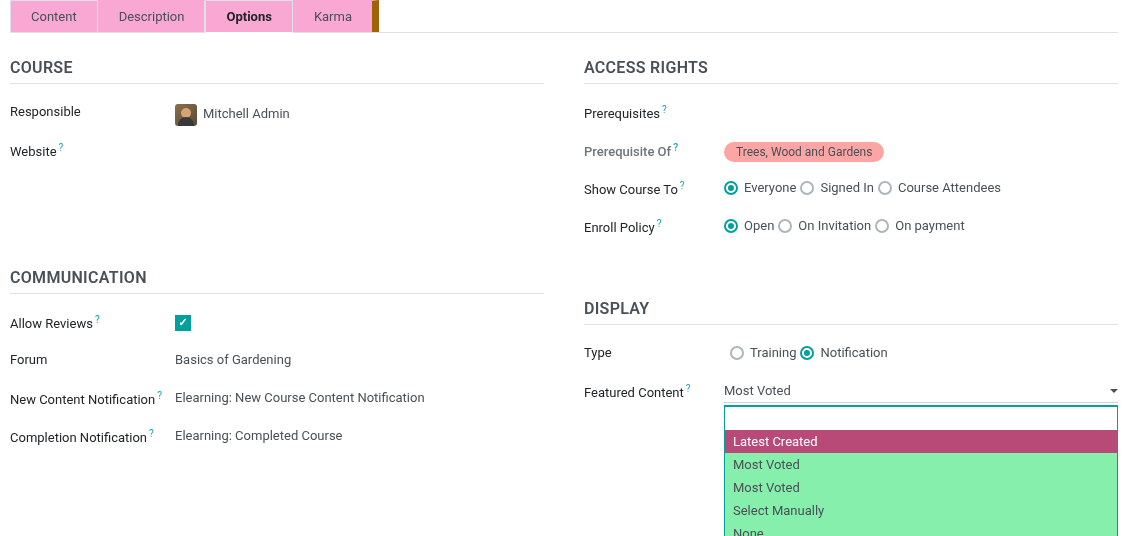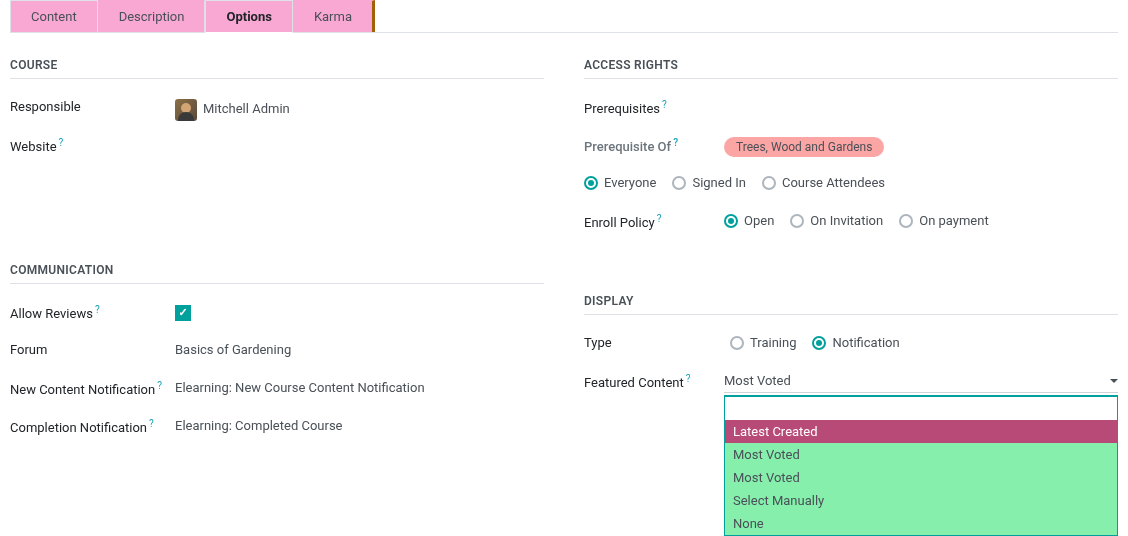--- a/index.html
+++ b/index.html
@@ -2,34 +2,34 @@
 <html><head>
   <meta charset="utf-8">
   <style>
     *{box-sizing:border-box;margin:0;padding:0}
     body{font-family:-apple-system,BlinkMacSystemFont,"Segoe UI",Roboto,sans-serif;font-size:13px;color:#212529;background:#fff;width:1128px;height:536px;padding:0 10px}
     .tabs{display:flex;border-bottom:1px solid #dee2e6;margin-bottom:0}
     .tab{padding:8px 20px;border:1px solid transparent;border-bottom:none;cursor:pointer;color:#495057;background:#f9a8d4}
     .tab.active{border-color:#dee2e6;border-bottom:1px solid #fff;margin-bottom:-1px;color:#212529;font-weight:700}
     .tab:first-child{border-left-color:#dee2e6;border-top-color:#dee2e6;border-right-color:#dee2e6}
     .tab:not(.active){border-right:1px solid #dee2e6}
-    .tab:last-child{border-right:3px solid #a16207}
+    .tab:last-child{border-right:7px solid #a16207}
     .content{display:flex;padding-top:25px;gap:40px}
     .col{flex:1;min-width:0}
-    .section-title{font-size:12px;font-weight:600;color:#495057;letter-spacing:0.3px;border-bottom:1px solid #dee2e6;padding-bottom:6px;margin-bottom:18px;text-transform:uppercase}
+    .section-title{font-size:16px;font-weight:600;color:#495057;letter-spacing:0.3px;border-bottom:1px solid #dee2e6;padding-bottom:6px;margin-bottom:18px;text-transform:uppercase}
     .field-row{display:flex;align-items:flex-start;margin-bottom:14px;min-height:24px}
     .field-label{width:165px;flex-shrink:0;font-weight:400;color:#212529;font-size:13px;padding-top:2px}
     .field-label.muted{color:#6c757d;font-weight:500}
     .field-value{flex:1;color:#495057;font-size:13px;padding-top:2px}
     .help{color:#17a2b8;font-size:10px;vertical-align:super;margin-left:2px;cursor:pointer}
     .avatar{display:inline-block;width:22px;height:22px;background:linear-gradient(135deg,#8b6f47 0%,#5a4a3a 100%);border-radius:3px;vertical-align:middle;margin-right:6px;position:relative;overflow:hidden}
     .avatar::before{content:'';position:absolute;top:4px;left:6px;width:10px;height:10px;background:#d4a574;border-radius:50%}
     .avatar::after{content:'';position:absolute;bottom:-3px;left:3px;width:16px;height:12px;background:#3a3a3a;border-radius:8px 8px 0 0}
     .tag{display:inline-block;background:#fca5a5;color:#495057;padding:3px 12px;border-radius:11px;font-size:12px}
-    .radio-group{display:flex;gap:16px;align-items:center;flex-wrap:wrap}
+    .radio-group{display:flex;gap:4px;align-items:center;flex-wrap:wrap}
     .radio-item{display:flex;align-items:center;gap:6px;cursor:pointer}
     .radio{width:14px;height:14px;border:2px solid #adb5bd;border-radius:50%;display:inline-flex;align-items:center;justify-content:center;flex-shrink:0}
     .radio.checked{border-color:#00a09d}
     .radio.checked::after{content:'';width:6px;height:6px;background:#00a09d;border-radius:50%}
     .radio-label{color:#495057;font-size:13px}
     .checkbox{width:16px;height:16px;background:#00a09d;display:inline-flex;align-items:center;justify-content:center;color:#fff;font-size:11px;font-weight:bold}
     .checkbox.checked::after{content:'✓'}
     .section-spacer{height:45px}
     .select-field{position:relative;flex:1}
     .select-input{width:100%;border:none;border-bottom:1px solid #ced4da;padding:2px 0 4px 0;font-size:13px;color:#495057;background:#fff;display:flex;justify-content:space-between;align-items:center;cursor:pointer}
@@ -105,20 +105,21 @@
     </div>
 
     <div class="field-row">
       <div class="field-label muted"><span>Prerequisite Of</span><span class="help">?</span></div>
       <div class="field-value">
         <span class="tag">Trees, Wood and Gardens</span>
       </div>
     </div>
 
     <div class="field-row">
+      <div class="field-label"><span>Show Course To</span><span class="help">?</span></div>
       <div class="field-value radio-group">
         <label class="radio-item">
             <span class="radio checked"></span>
             <span class="radio-label">Everyone</span>
           </label>
         <label class="radio-item">
             <span class="radio"></span>
             <span class="radio-label">Signed In</span>
           </label>
         <label class="radio-item">

